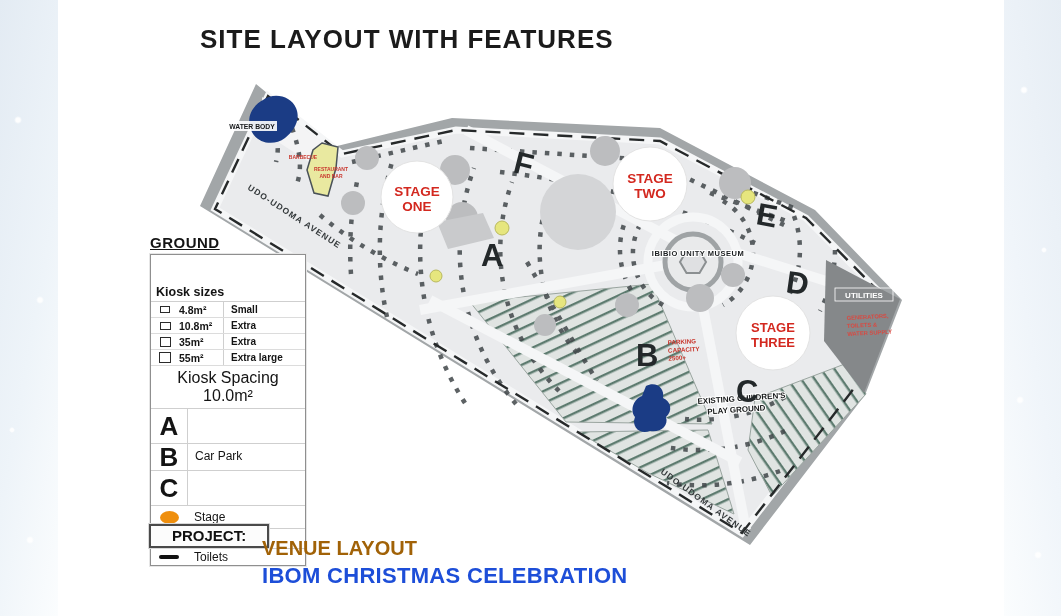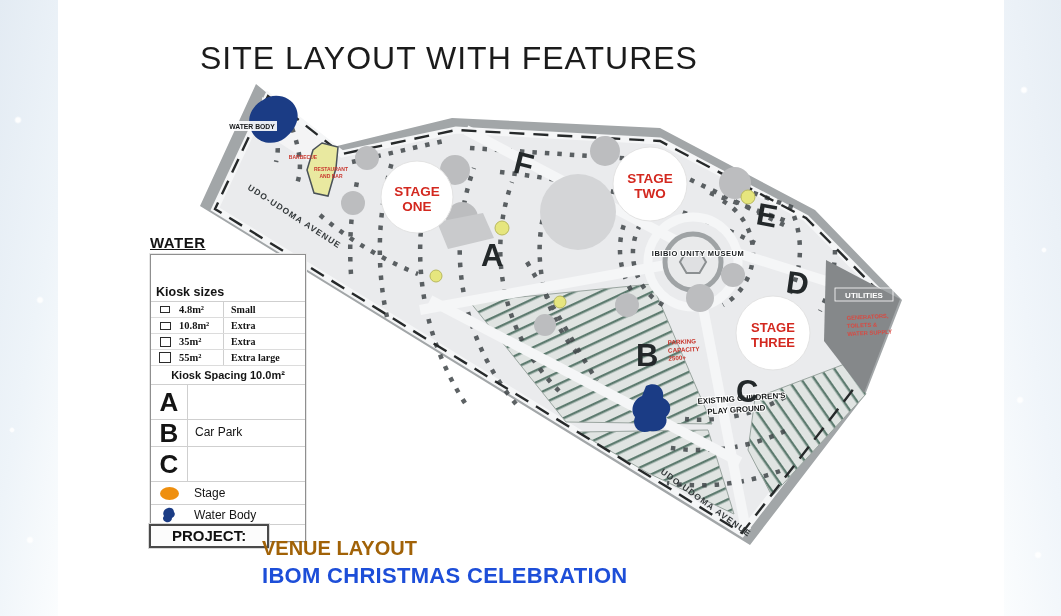--- a/index.html
+++ b/index.html
@@ -13,35 +13,35 @@
       radial-gradient(circle at 12px 430px, rgba(255,255,255,.9) 1.5px, rgba(255,255,255,0) 3px),
       radial-gradient(circle at 30px 540px, rgba(255,255,255,.95) 2px, rgba(255,255,255,0) 4px),
       linear-gradient(100deg,#e3ebf3 0%,#eef4f9 55%,#fbfdfe 100%);}
   .snow-right{right:0;width:57px;
     background:
       radial-gradient(circle at 20px 90px, rgba(255,255,255,.95) 2px, rgba(255,255,255,0) 4px),
       radial-gradient(circle at 40px 250px, rgba(255,255,255,.9) 1.5px, rgba(255,255,255,0) 3px),
       radial-gradient(circle at 16px 400px, rgba(255,255,255,.9) 2px, rgba(255,255,255,0) 4px),
       radial-gradient(circle at 34px 555px, rgba(255,255,255,.95) 2px, rgba(255,255,255,0) 4px),
       linear-gradient(260deg,#e6edf4 0%,#f0f5fa 55%,#fbfdfe 100%);}
-  .page-title{position:absolute;left:200px;top:40px;font-size:32px;font-weight:normal;
+  .page-title{position:absolute;left:200px;top:24px;font-size:26px;font-weight:bold;
     color:#1b1b1b;letter-spacing:1px;}
   .map-svg{position:absolute;left:0;top:0;}
   
   .legend{position:absolute;left:150px;top:234px;width:156px;color:#141414;}
   .legend-title{font-size:15px;font-weight:bold;text-decoration:underline;letter-spacing:.5px;margin-bottom:3px;}
   .legend-box{background:#fff;border:1px solid #8f8f8f;box-shadow:0 0 0 1px #e6e6e6;}
   .lg-head{font-size:12.5px;padding:2px 5px;border-bottom:1px solid #cfcfcf;font-weight:600;margin-top:28px;}
-  .lg-krow{display:flex;align-items:stretch;height:15px;border-bottom:1px solid #dcdcdc;font-family:Liberation Serif, serif;}
+  .lg-krow{display:flex;align-items:stretch;height:15px;border-bottom:1px solid #dcdcdc;}
   .ksq-cell{width:28px;display:flex;align-items:center;justify-content:center;}
   .ksq{border:1.2px solid #2b2b2b;background:#fff;display:inline-block;}
   .s1{width:8px;height:5px}.s2{width:9px;height:6px}.s3{width:9px;height:8px}.s4{width:10px;height:9px}
   .ksize{width:44px;font-weight:bold;font-size:10.5px;display:flex;align-items:center;}
   .klabel{flex:1;font-weight:bold;font-size:10px;border-left:1px solid #cfcfcf;padding-left:7px;display:flex;align-items:center;}
-  .lg-spacing{font-size:11px;font-weight:bold;text-align:center;padding:3px 0;border-bottom:1px solid #cfcfcf;}
+  .lg-spacing{font-size:16px;font-weight:normal;text-align:center;padding:3px 0;border-bottom:1px solid #cfcfcf;}
   .lg-arow{display:flex;align-items:stretch;border-bottom:1px solid #cfcfcf;}
   .aletter{width:36px;font-weight:bold;display:flex;align-items:center;justify-content:center;border-right:1px solid #cfcfcf;font-size:26px;}
   .alabel{flex:1;padding:2px 2px 2px 7px;font-size:12px;display:flex;align-items:center;line-height:1.15;}
   .h34{height:34px}.h26{height:26px}
   .lg-srow{display:flex;align-items:center;border-bottom:1px solid #cfcfcf;}
   .lg-srow:last-child{border-bottom:none;}
   .sicon-cell{width:36px;display:flex;align-items:center;justify-content:center;}
   .icon-stage{width:19px;height:13px;background:#ef8f0e;border-radius:50%;}
   .icon-toilet{width:20px;height:4px;background:#111;border-radius:2px;}
   .slabel{flex:1;padding-left:7px;font-size:12px;}
@@ -218,21 +218,21 @@
       </g>
       <g>
         <circle cx="773" cy="333" r="37" fill="#ffffff" stroke="#e3e3e3" stroke-width="1"></circle>
         <text x="773" y="332" font-size="13" fill="#d3281f">STAGE</text>
         <text x="773" y="347" font-size="13" fill="#d3281f">THREE</text>
       </g>
     </g>
   </svg>
 
   <div class="legend">
-    <div class="legend-title">WATER</div>
+    <div class="legend-title">GROUND</div>
     <div class="legend-box">
       <div class="lg-head">Kiosk sizes</div>
 
       <div class="lg-krow">
         <span class="ksq-cell">
             <span class="ksq s1"></span>
           </span>
         <span class="ksize">4.8m²</span>
         <span class="klabel">Small</span>
       </div>

